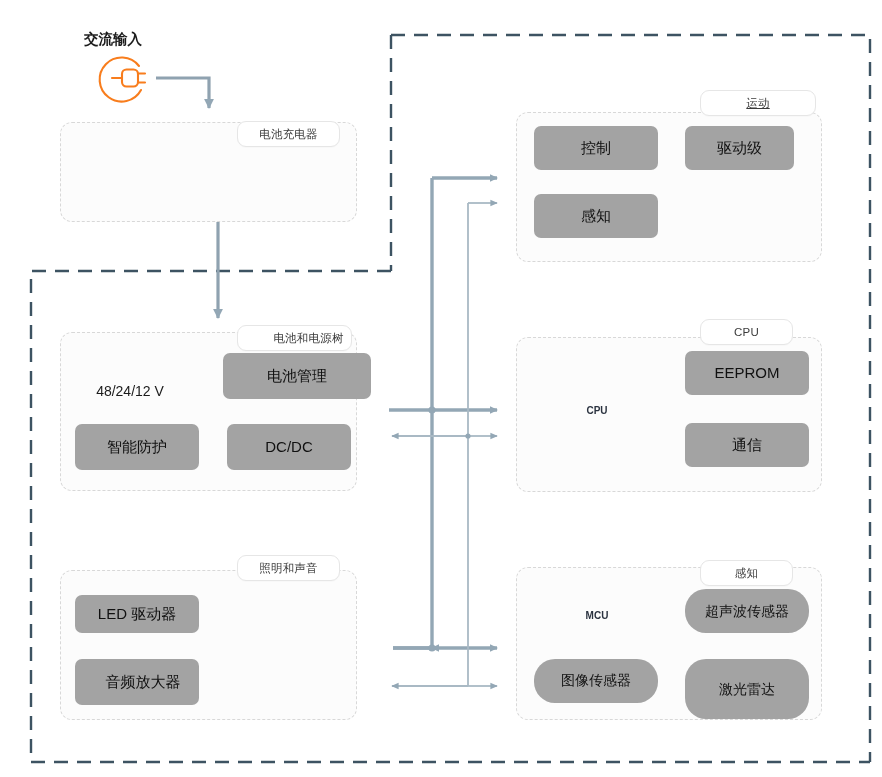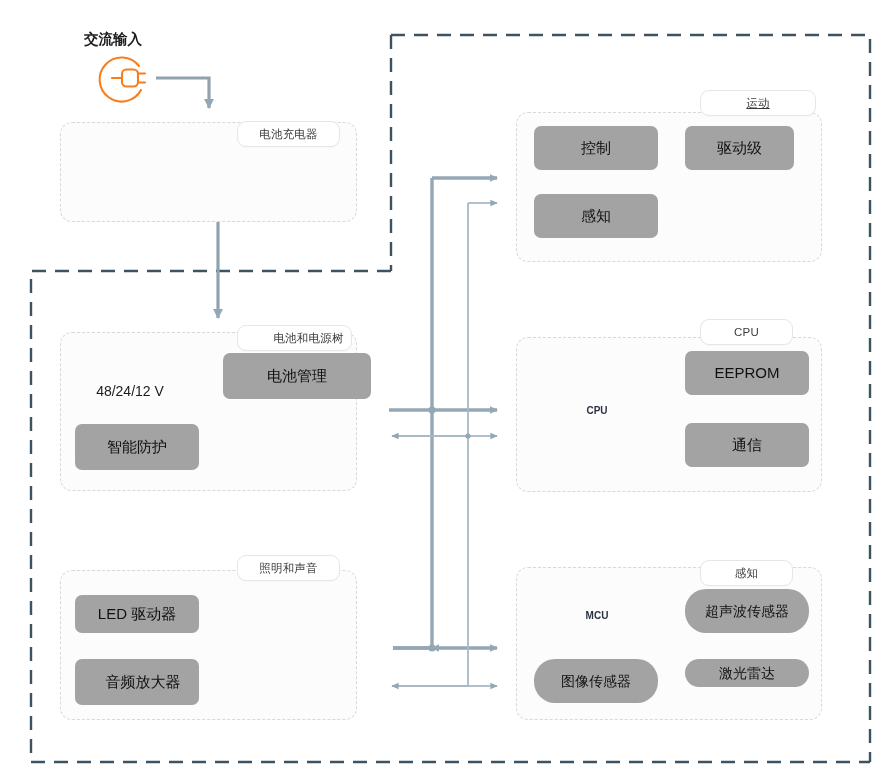--- a/index.html
+++ b/index.html
@@ -227,20 +227,21 @@
   <div class="ac-title" style="left:84px; top:30px;">交流输入</div>
 
   <div class="group" style="left:60px; top:122px; width:297px; height:100px;"></div>
   <div class="group-label" style="left:237px; top:121px; width:103px;">电池充电器</div>
 
   <div class="group" style="left:60px; top:332px; width:297px; height:159px;"></div>
   <div class="group-label" style="left:237px; top:325px; width:115px;padding-left:28px;">电池和电源树</div>
   <div class="batt-caption" style="left:75px; top:383px; width:110px;">48/24/12 V</div>
   <div class="block" style="left:223px; top:353px; width:148px; height:46px;text-align:center;">电池管理</div>
   <div class="block" style="left:75px; top:424px; width:124px; height:46px;">智能防护</div>
+  <div class="block" style="left:227px; top:424px; width:124px; height:46px;">DC/DC</div>
 
   <div class="group" style="left:60px; top:570px; width:297px; height:150px;"></div>
   <div class="group-label" style="left:237px; top:555px; width:103px;">照明和声音</div>
   <div class="block" style="left:75px; top:595px; width:124px; height:38px;">LED 驱动器</div>
   <div class="block" style="left:75px; top:659px; width:124px; height:46px;padding-left:12px;">音频放大器</div>
 
   <div class="group" style="left:516px; top:112px; width:306px; height:150px;"></div>
   <div class="group-label" style="left:700px; top:90px; width:116px;text-decoration:underline;">运动</div>
   <div class="block" style="left:534px; top:126px; width:124px; height:44px;">控制</div>
   <div class="block" style="left:685px; top:126px; width:109px; height:44px;">驱动级</div>
@@ -249,18 +250,18 @@
   <div class="group" style="left:516px; top:337px; width:306px; height:155px;"></div>
   <div class="group-label" style="left:700px; top:319px; width:93px;">CPU</div>
   <div class="block" style="left:685px; top:351px; width:124px; height:44px;">EEPROM</div>
   <div class="block" style="left:685px; top:423px; width:124px; height:44px;">通信</div>
   <div class="icon-wrap" style="left:583px; top:400px; width:28px; height:20px;
        font-size:10px; font-weight:bold; color:#2B3340;">CPU</div>
 
   <div class="group" style="left:516px; top:567px; width:306px; height:153px;"></div>
   <div class="group-label" style="left:700px; top:560px; width:93px;">感知</div>
   <div class="block small" style="left:685px; top:589px; width:124px; height:44px;">超声波传感器</div>
-  <div class="block small" style="left:534px; top:659px; width:124px; height:44px;">图像传感器</div>
-  <div class="block small" style="left:685px; top:659px; width:124px; height:28px;">激光雷达</div>
+  <div class="block small" style="left:534px; top:659px; width:124px; height:44px;font-family:Liberation Mono, monospace;">图像传感器</div>
+  <div class="block small" style="left:685px; top:659px; width:124px; height:60px;">激光雷达</div>
   <div class="icon-wrap" style="left:581px; top:605px; width:32px; height:20px;
        font-size:10px; font-weight:bold; color:#2B3340;">MCU</div>
 
 </div>
 
 </body></html>

